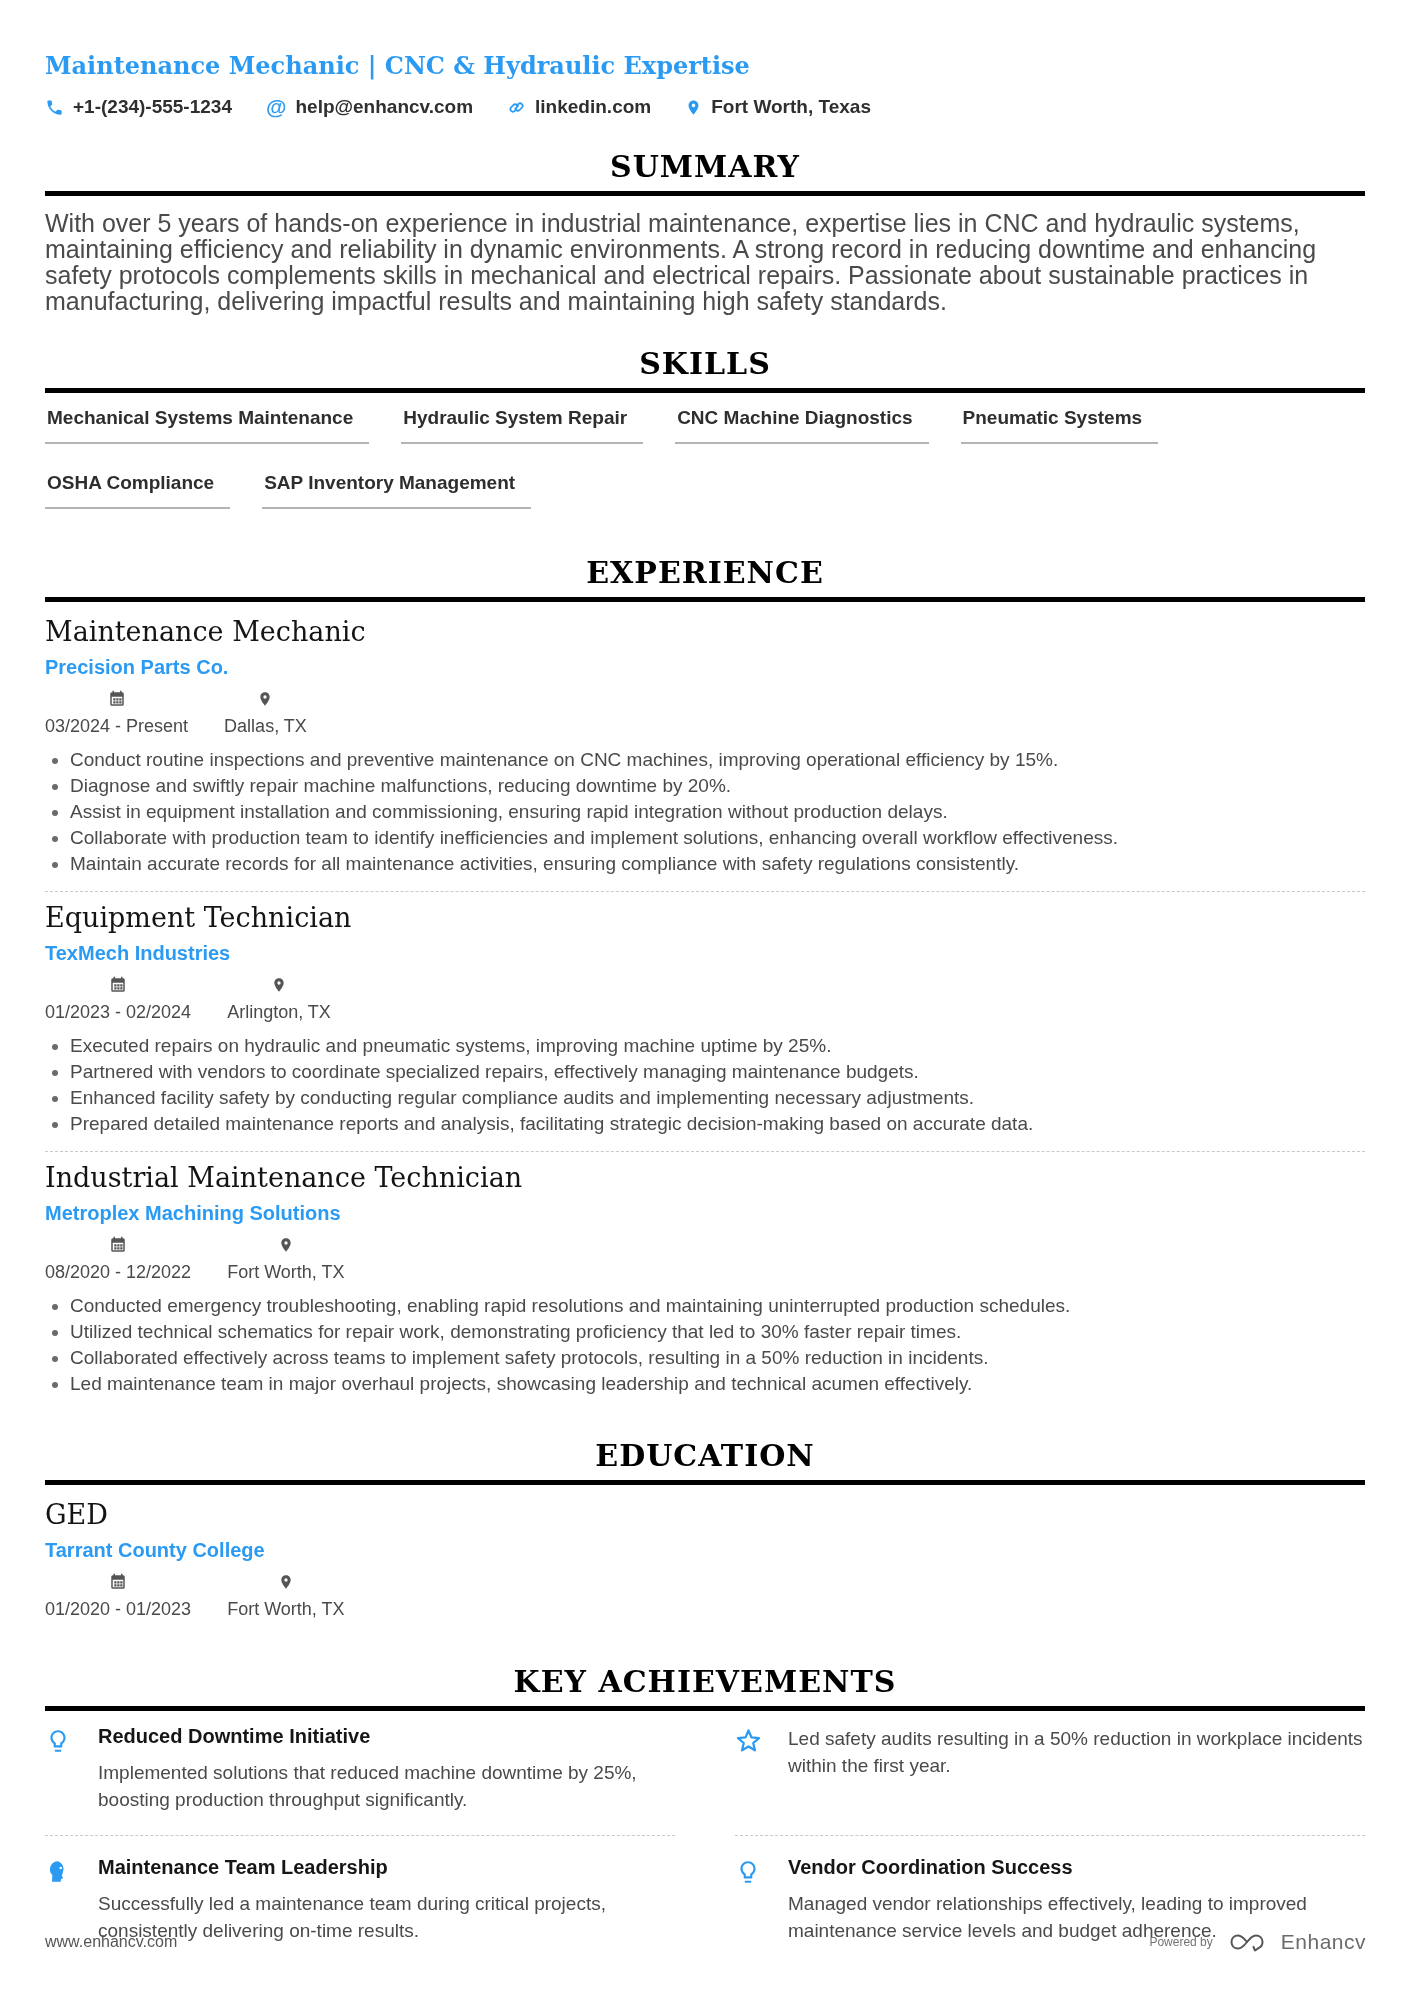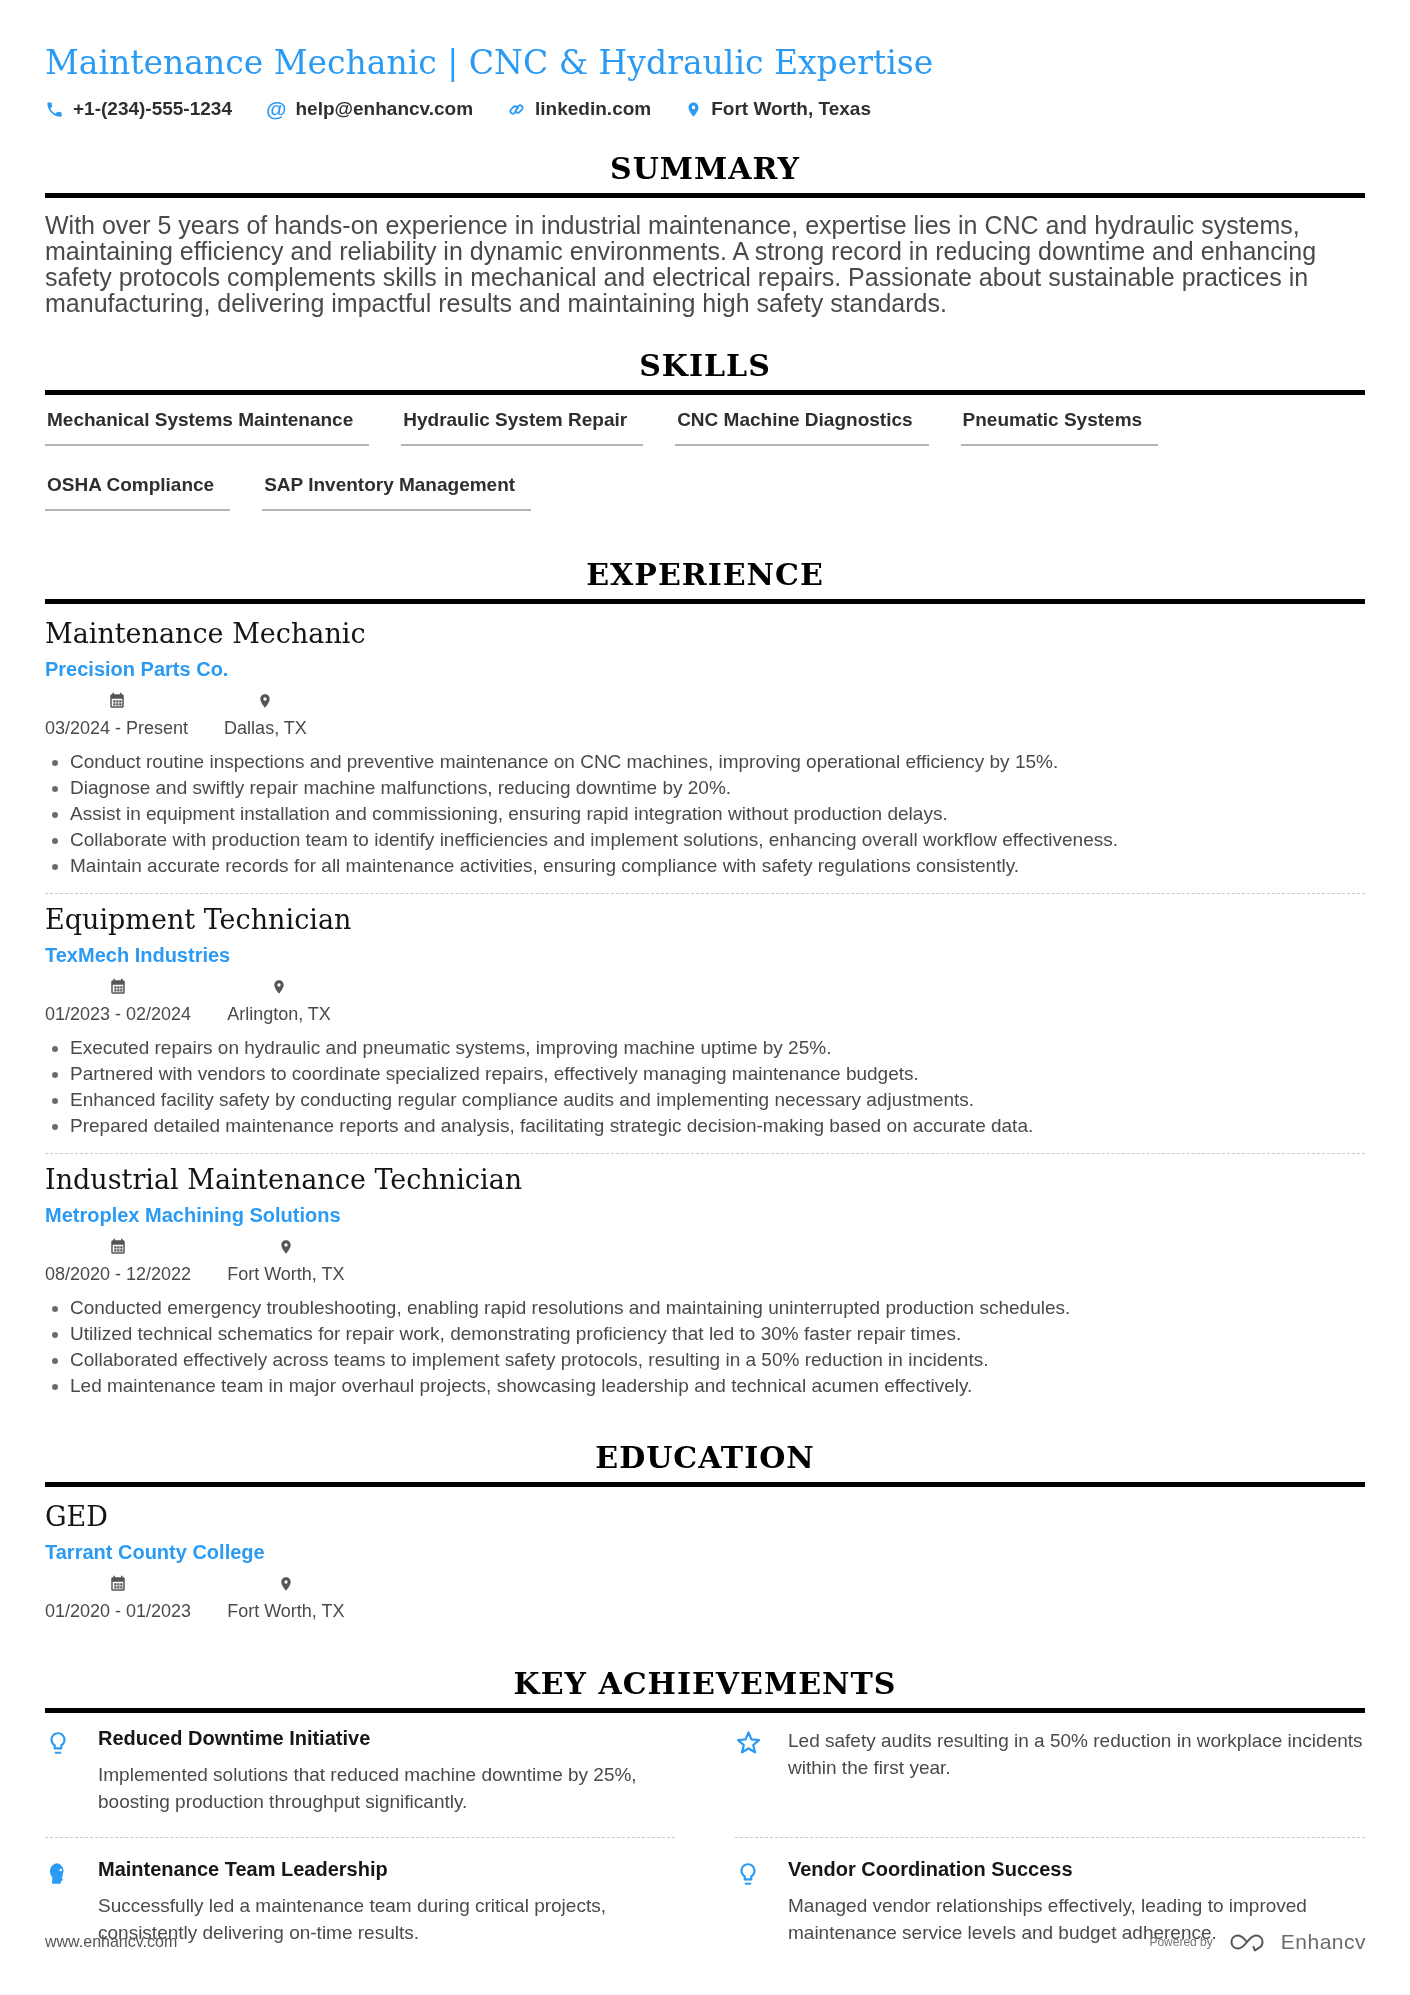--- a/index.html
+++ b/index.html
@@ -9,22 +9,22 @@
     position:relative; width:1410px; height:1995px; margin:0 auto;
     background:#fff; font-family:"Liberation Sans", sans-serif;
     padding:40px 45px 0 45px; overflow:hidden;
   }
   
   .name {
     font-family:"DejaVu Serif", serif; font-weight:bold;
     font-size:51px; letter-spacing:.5px; color:#0e0e0e; line-height:1.12;
   }
   .job-headline {
-    font-family:"DejaVu Serif", serif; font-weight:normal;
-    font-size:33px; color:var(--accent); margin-top:3px;
+    font-family:"DejaVu Serif", serif; font-weight:bold;
+    font-size:24px; color:var(--accent); margin-top:11px;
   }
   .contact-row { display:flex; align-items:center; gap:34px; margin-top:15px; }
   .contact-item { display:flex; align-items:center; gap:9px; font-size:19px; font-weight:bold; color:#2f2f2f;text-align:center; }
   .contact-item svg { display:block; }
   .at-glyph { color:var(--accent); font-size:21px; font-weight:bold; }
   
   .section { margin-top:30px; }
   .section-heading {
     font-family:"DejaVu Serif", serif; font-weight:bold; font-size:30px;
     letter-spacing:1px; color:#000; padding-bottom:7px;

